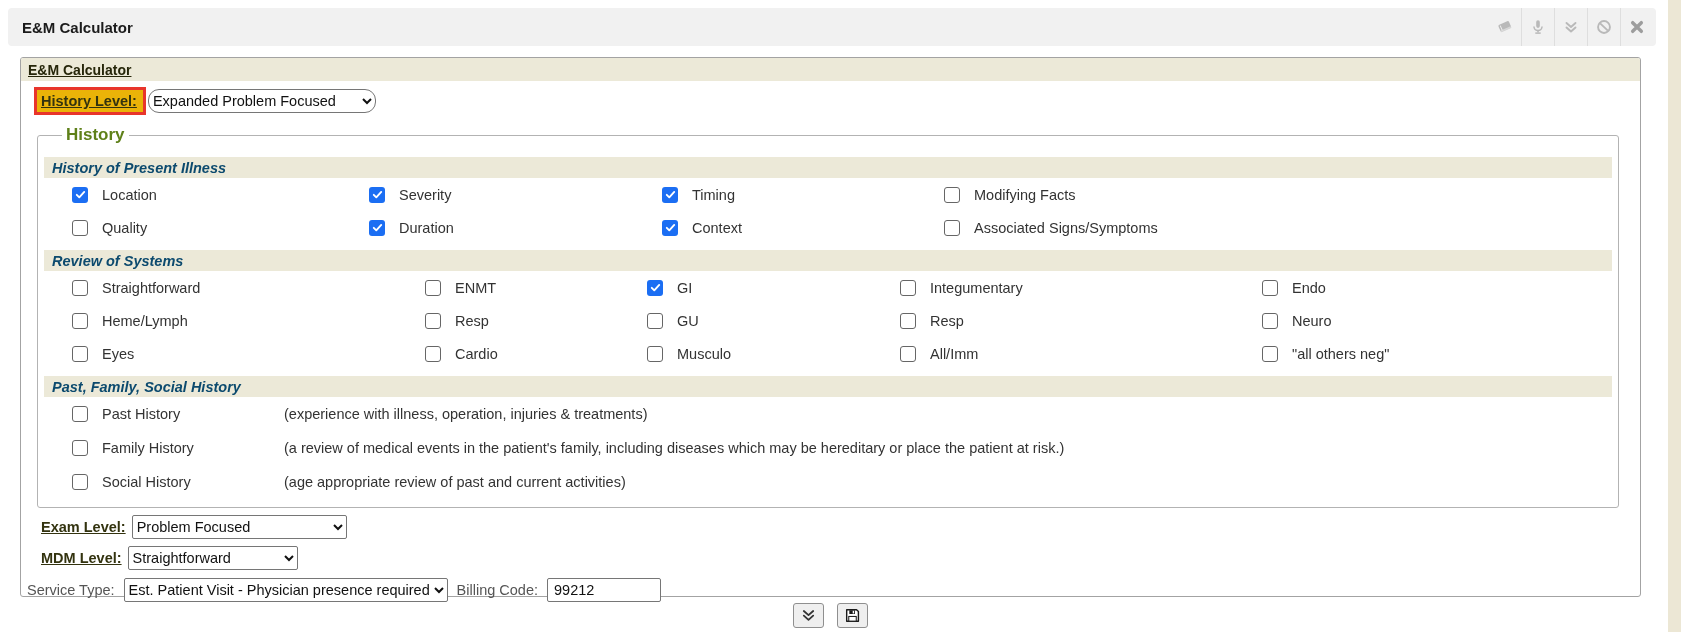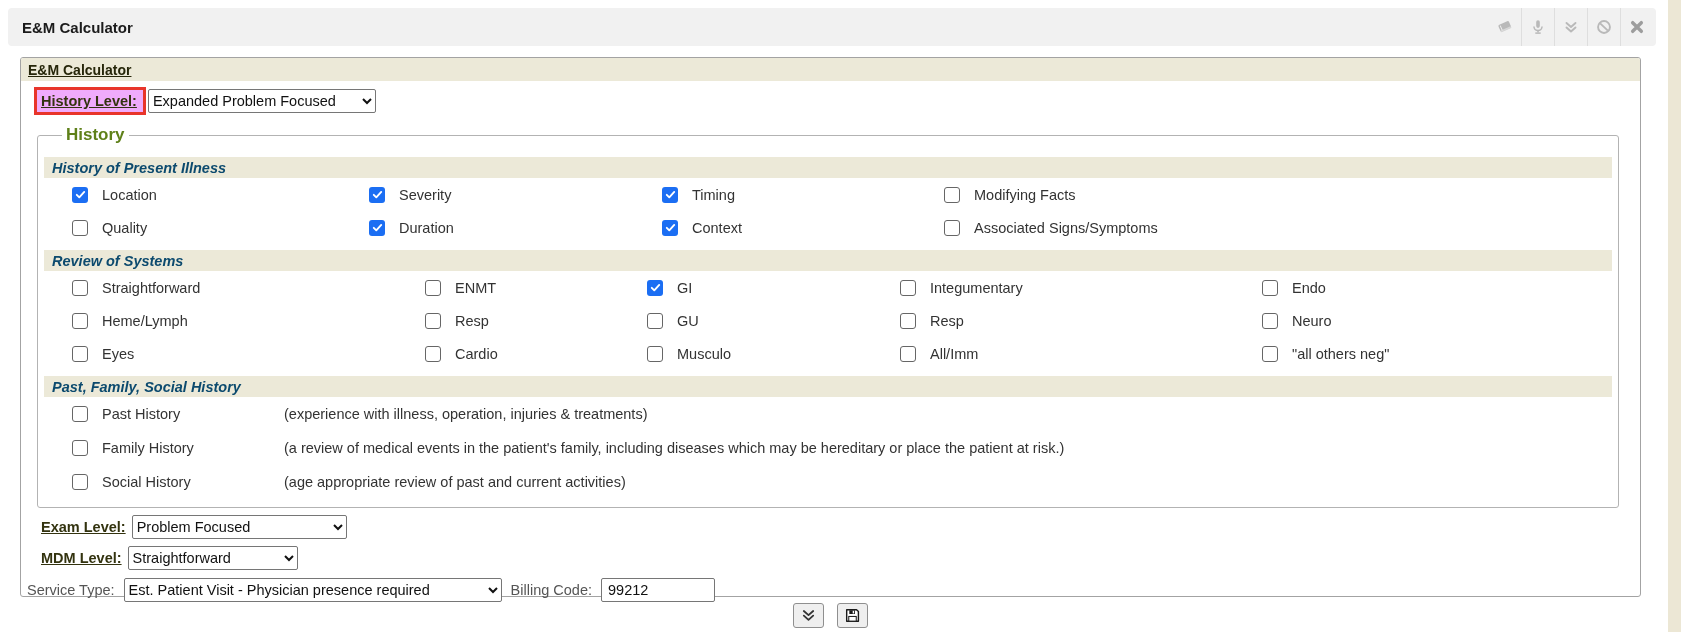--- a/index.html
+++ b/index.html
@@ -27,24 +27,24 @@
   .panel{
     position:absolute;left:20px;top:57px;width:1621px;height:540px;
     background:#fff;border:1px solid #a3a3a3;border-radius:3px;box-sizing:border-box;
   }
   .panel-header{
     height:23px;background:#ece9d8;display:flex;align-items:center;
     padding-left:7px;border-radius:2px 2px 0 0;
   }
   .panel-link{font-weight:bold;font-size:14px;color:#26260a;text-decoration:underline;cursor:pointer;}
   .hl-row{margin:6px 0 0 13px;display:flex;align-items:center;}
-  .hl-red{border:3px solid #e8352b;padding:3px 6px 3px 4px;display:inline-flex;background:#f0abfc;}
+  .hl-red{border:3px solid #e8352b;padding:3px 6px 3px 4px;display:inline-flex;background:#eab308;}
   .hl-label{font-weight:bold;font-size:14.5px;color:#33330f;text-decoration:underline;cursor:pointer;white-space:nowrap;}
   select{font-family:"Liberation Sans",sans-serif;font-size:14.5px;height:24px;border:1px solid #767676;border-radius:2px;background:#fff;color:#111;}
-  .sel-history{width:228px;margin-left:2px;}
+  .sel-history{width:228px;margin-left:2px;border-radius:11px;}
   
   .history-fs{
     margin:0 21px 0 16px;border:1px solid #b3b3b3;border-radius:3px;
     padding:2px 6px 8px 6px;
   }
   .history-fs legend{color:#5e8019;font-weight:bold;font-size:17px;padding:10px 4px;margin-left:18px;}
   .sec-header{
     height:21px;background:#ece9d8;display:flex;align-items:center;
     font-weight:bold;font-style:italic;font-size:14.5px;color:#0c4a6e;padding-left:8px;
   }
@@ -59,21 +59,21 @@
   .cb.checked svg{width:13px;height:13px;display:block;}
   .cb-label{font-size:14.5px;color:#333;white-space:nowrap;}
   .pfsh-row{display:grid;grid-template-columns:212px auto;align-items:center;height:34px;padding-left:28px;}
   .pfsh-desc{font-size:14.5px;color:#333;}
   
   .level-row{display:flex;align-items:center;margin:7px 0 0 20px;gap:6px;}
   .level-label{font-weight:bold;font-size:14.5px;color:#33330f;text-decoration:underline;cursor:pointer;white-space:nowrap;}
   .sel-exam{width:215px;}
   .sel-mdm{width:170px;}
   .service-row{display:flex;align-items:center;margin:8px 0 0 6px;gap:9px;font-size:14.5px;color:#555;}
-  .sel-service{width:378px;}
+  .sel-service{width:324px;}
   .billing-input{
     width:100px;height:20px;border:1px solid #767676;border-radius:2px;
     font-family:"Liberation Sans",sans-serif;font-size:14.5px;padding:1px 6px;color:#111;
   }
   
   .footer{position:absolute;left:20px;top:603px;width:1621px;display:flex;justify-content:center;gap:13px;}
   .fbtn{
     width:31px;height:25px;background:#efefef;border:1px solid #8f8f8f;border-radius:3px;
     display:flex;align-items:center;justify-content:center;cursor:pointer;padding:0;
   }

